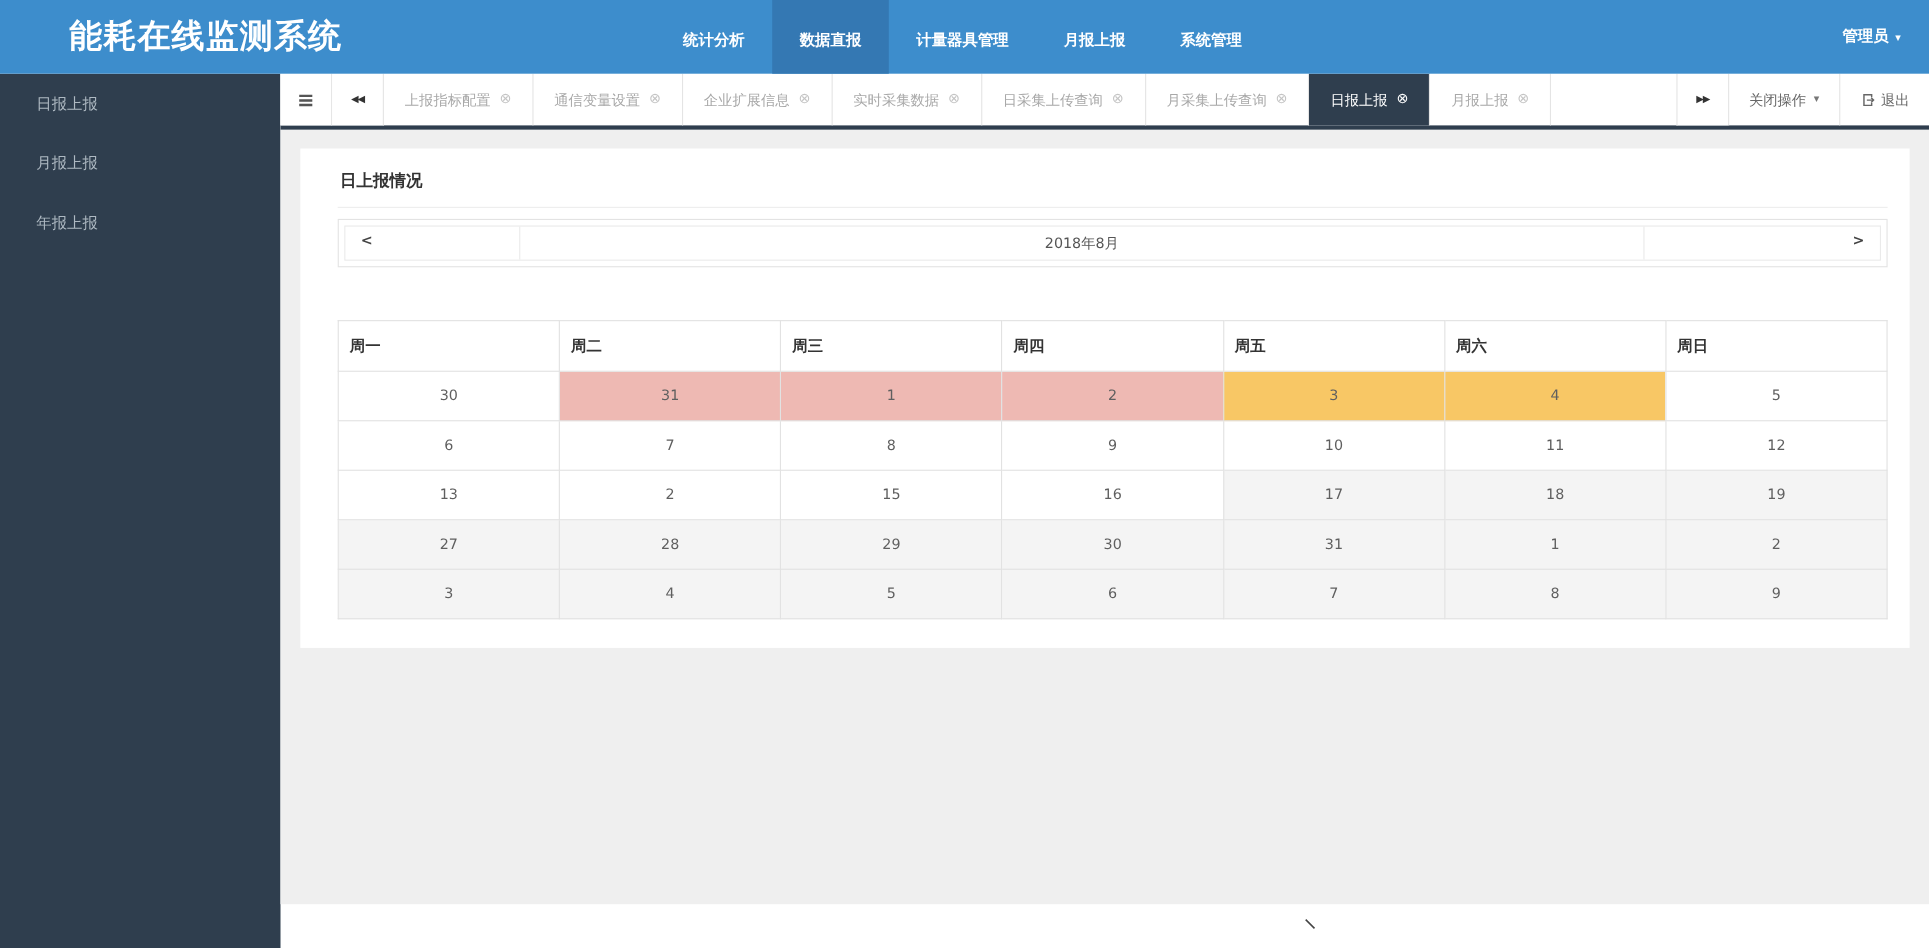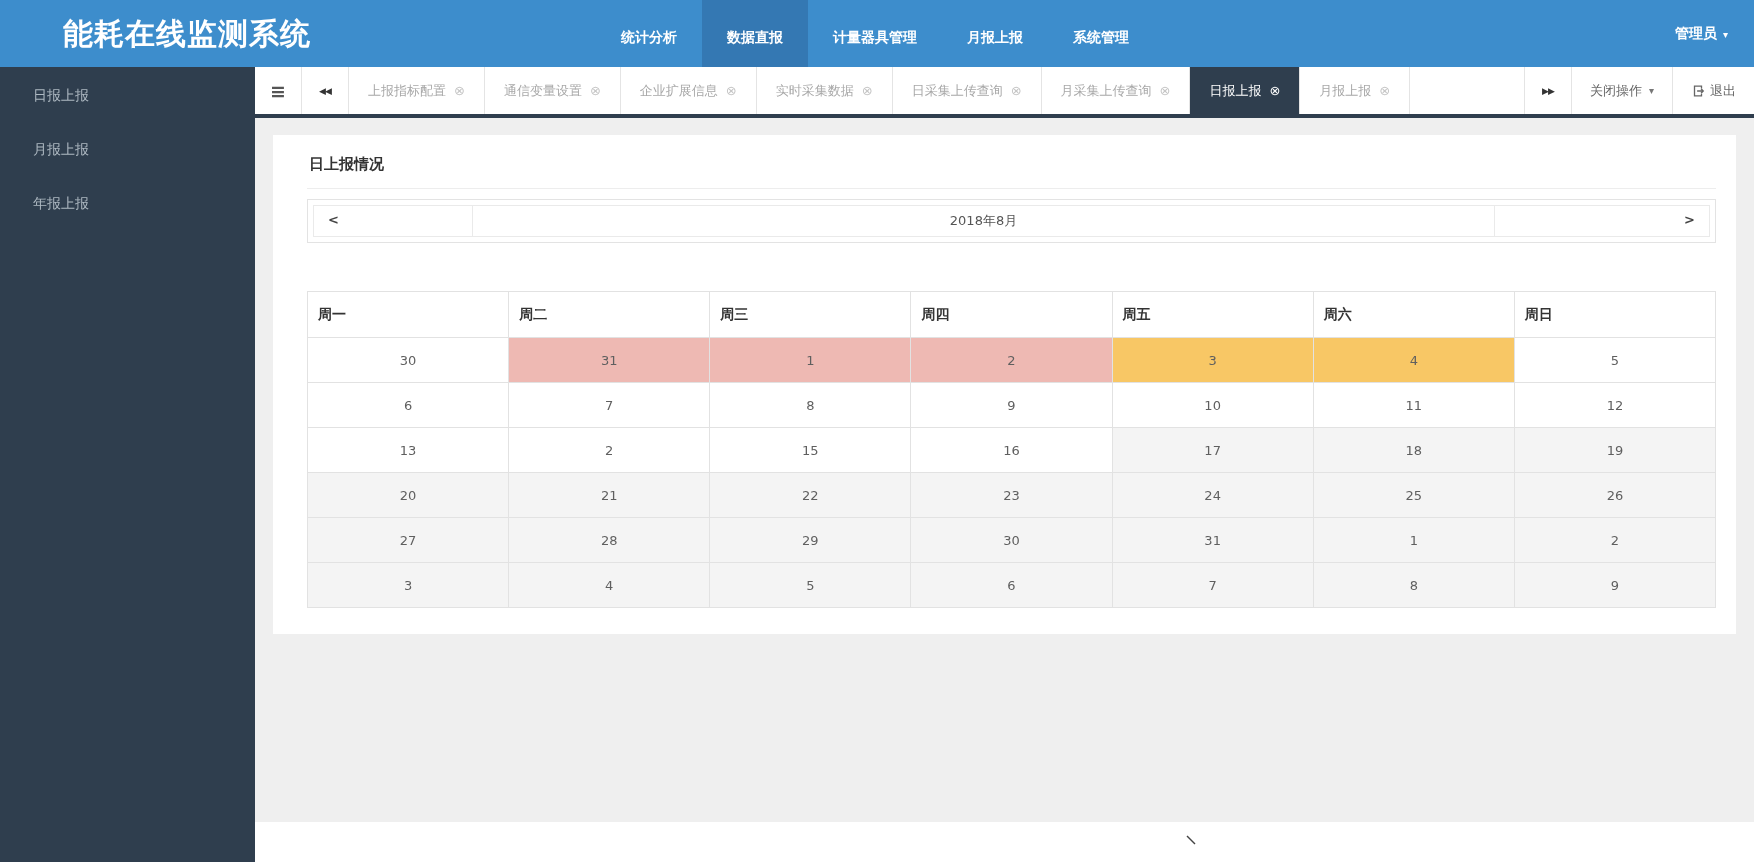--- a/index.html
+++ b/index.html
@@ -193,29 +193,20 @@
           <tr>
             <td style="background: rgb(255, 255, 255);">13</td>
             <td style="background: rgb(255, 255, 255);">2</td>
             <td style="background: rgb(255, 255, 255);">15</td>
             <td style="background: rgb(255, 255, 255);">16</td>
             <td style="background: rgb(244, 244, 244);">17</td>
             <td style="background: rgb(244, 244, 244);">18</td>
             <td style="background: rgb(244, 244, 244);">19</td>
           </tr>
           <tr>
-            <td style="background: rgb(244, 244, 244);">20</td>
-            <td style="background: rgb(244, 244, 244);">21</td>
-            <td style="background: rgb(244, 244, 244);">22</td>
-            <td style="background: rgb(244, 244, 244);">23</td>
-            <td style="background: rgb(244, 244, 244);">24</td>
-            <td style="background: rgb(244, 244, 244);">25</td>
-            <td style="background: rgb(244, 244, 244);">26</td>
-          </tr>
-          <tr>
             <td style="background: rgb(244, 244, 244);">27</td>
             <td style="background: rgb(244, 244, 244);">28</td>
             <td style="background: rgb(244, 244, 244);">29</td>
             <td style="background: rgb(244, 244, 244);">30</td>
             <td style="background: rgb(244, 244, 244);">31</td>
             <td style="background: rgb(244, 244, 244);">1</td>
             <td style="background: rgb(244, 244, 244);">2</td>
           </tr>
           <tr>
             <td style="background: rgb(244, 244, 244);">3</td>

